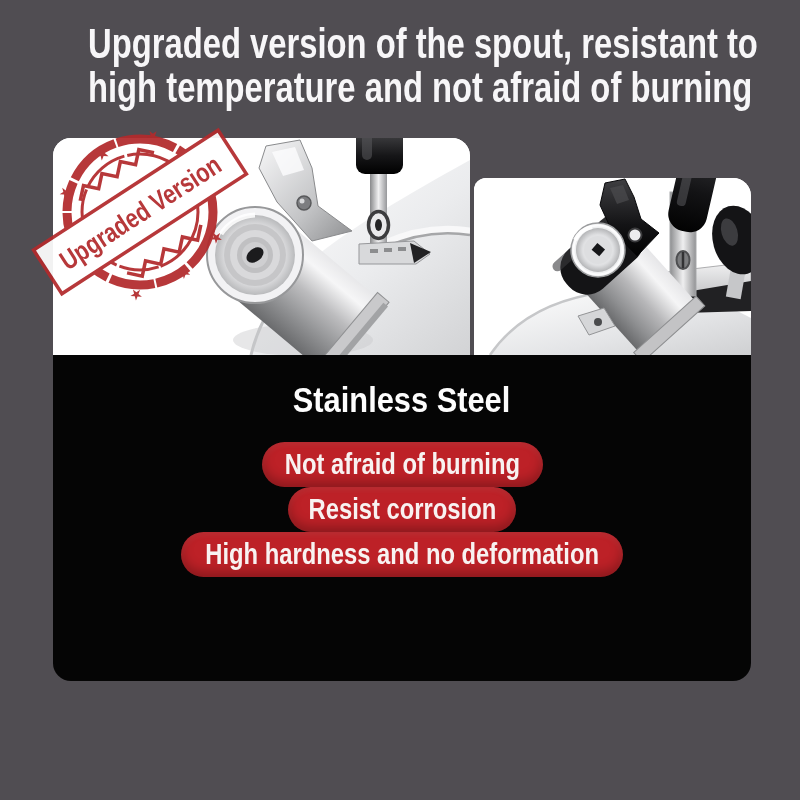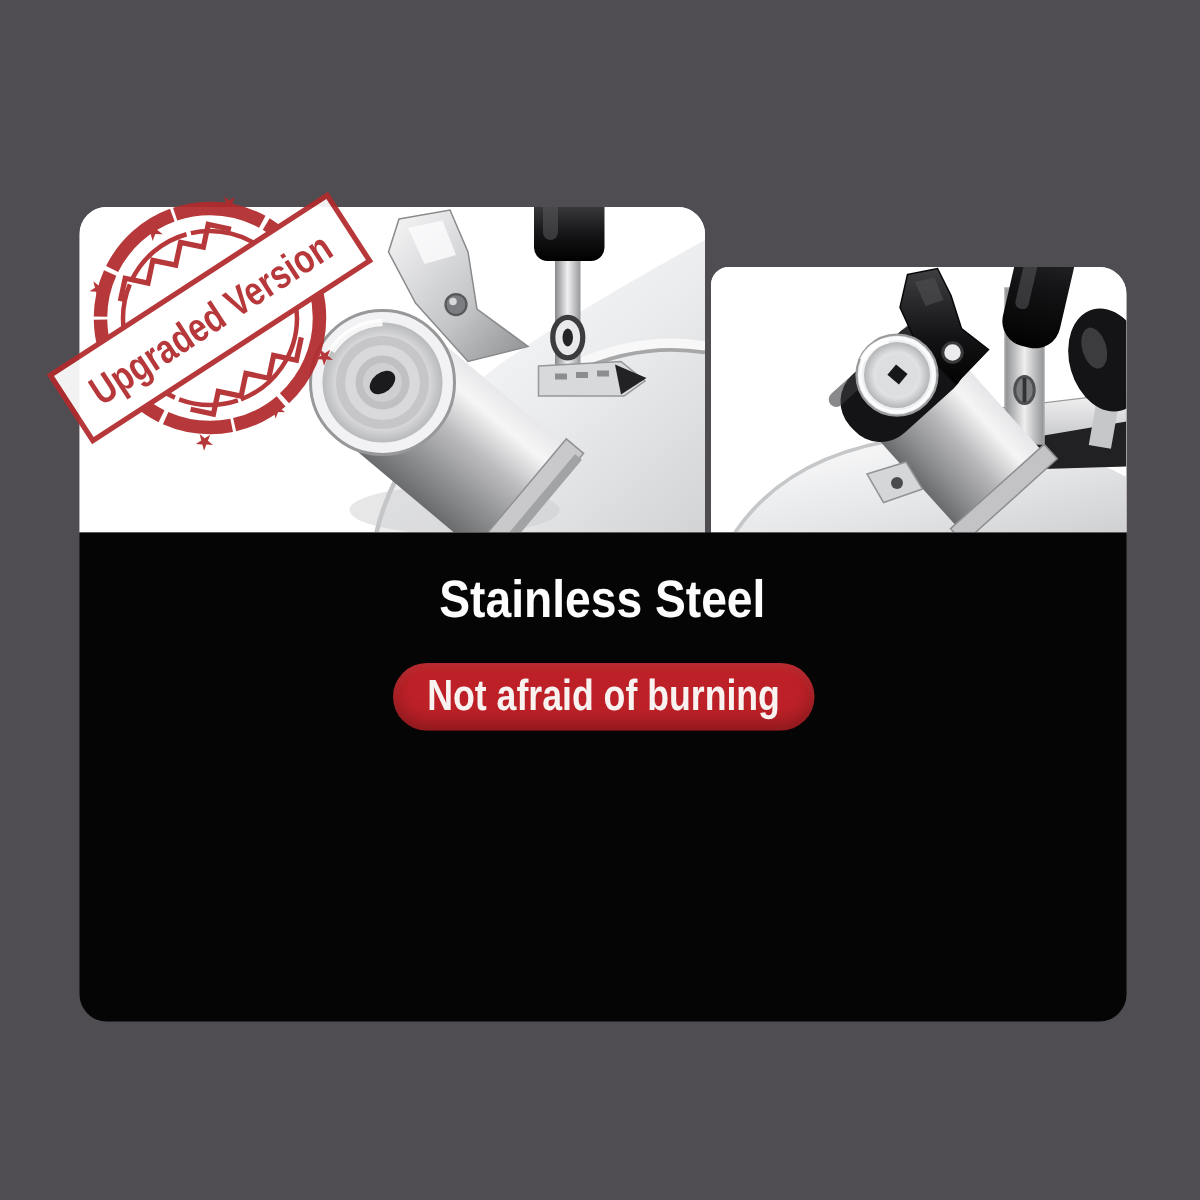--- a/index.html
+++ b/index.html
@@ -47,20 +47,24 @@
 
   
   .stamp{position:absolute;left:48px;top:132px;width:184px;height:160px;opacity:.93;}
   .stamp svg{display:block;width:100%;height:100%;overflow:visible;}
 </style>
 </head>
 <body>
 
 <div class="stage">
 
+  <div class="header">
+    <span class="line">Upgraded version of the spout, resistant to</span>
+    <span class="line">high temperature and not afraid of burning</span>
+  </div>
 
   <div class="photo photo-left">
     <svg viewBox="0 0 417 217" preserveAspectRatio="none">
       <defs>
         <linearGradient id="lfDome" x1="0" y1="0" x2="1" y2="1">
           <stop offset="0" stop-color="#ffffff"></stop>
             <stop offset=".55" stop-color="#ebecee"></stop>
             <stop offset="1" stop-color="#d2d3d5"></stop>
         </linearGradient>
         <radialGradient id="lfFace">
@@ -239,16 +243,22 @@
       </g>
     </svg>
   </div>
 
   <div class="panel">
     <div class="panel-heading">Stainless Steel</div>
     <div class="pills">
       <div class="pill pill-1">
           <span>Not afraid of burning</span>
         </div>
+      <div class="pill pill-3">
+          <span>Resist corrosion</span>
+        </div>
+      <div class="pill pill-4">
+          <span>High hardness and no deformation</span>
+        </div>
     </div>
   </div>
 
 </div>
 
 </body></html>

